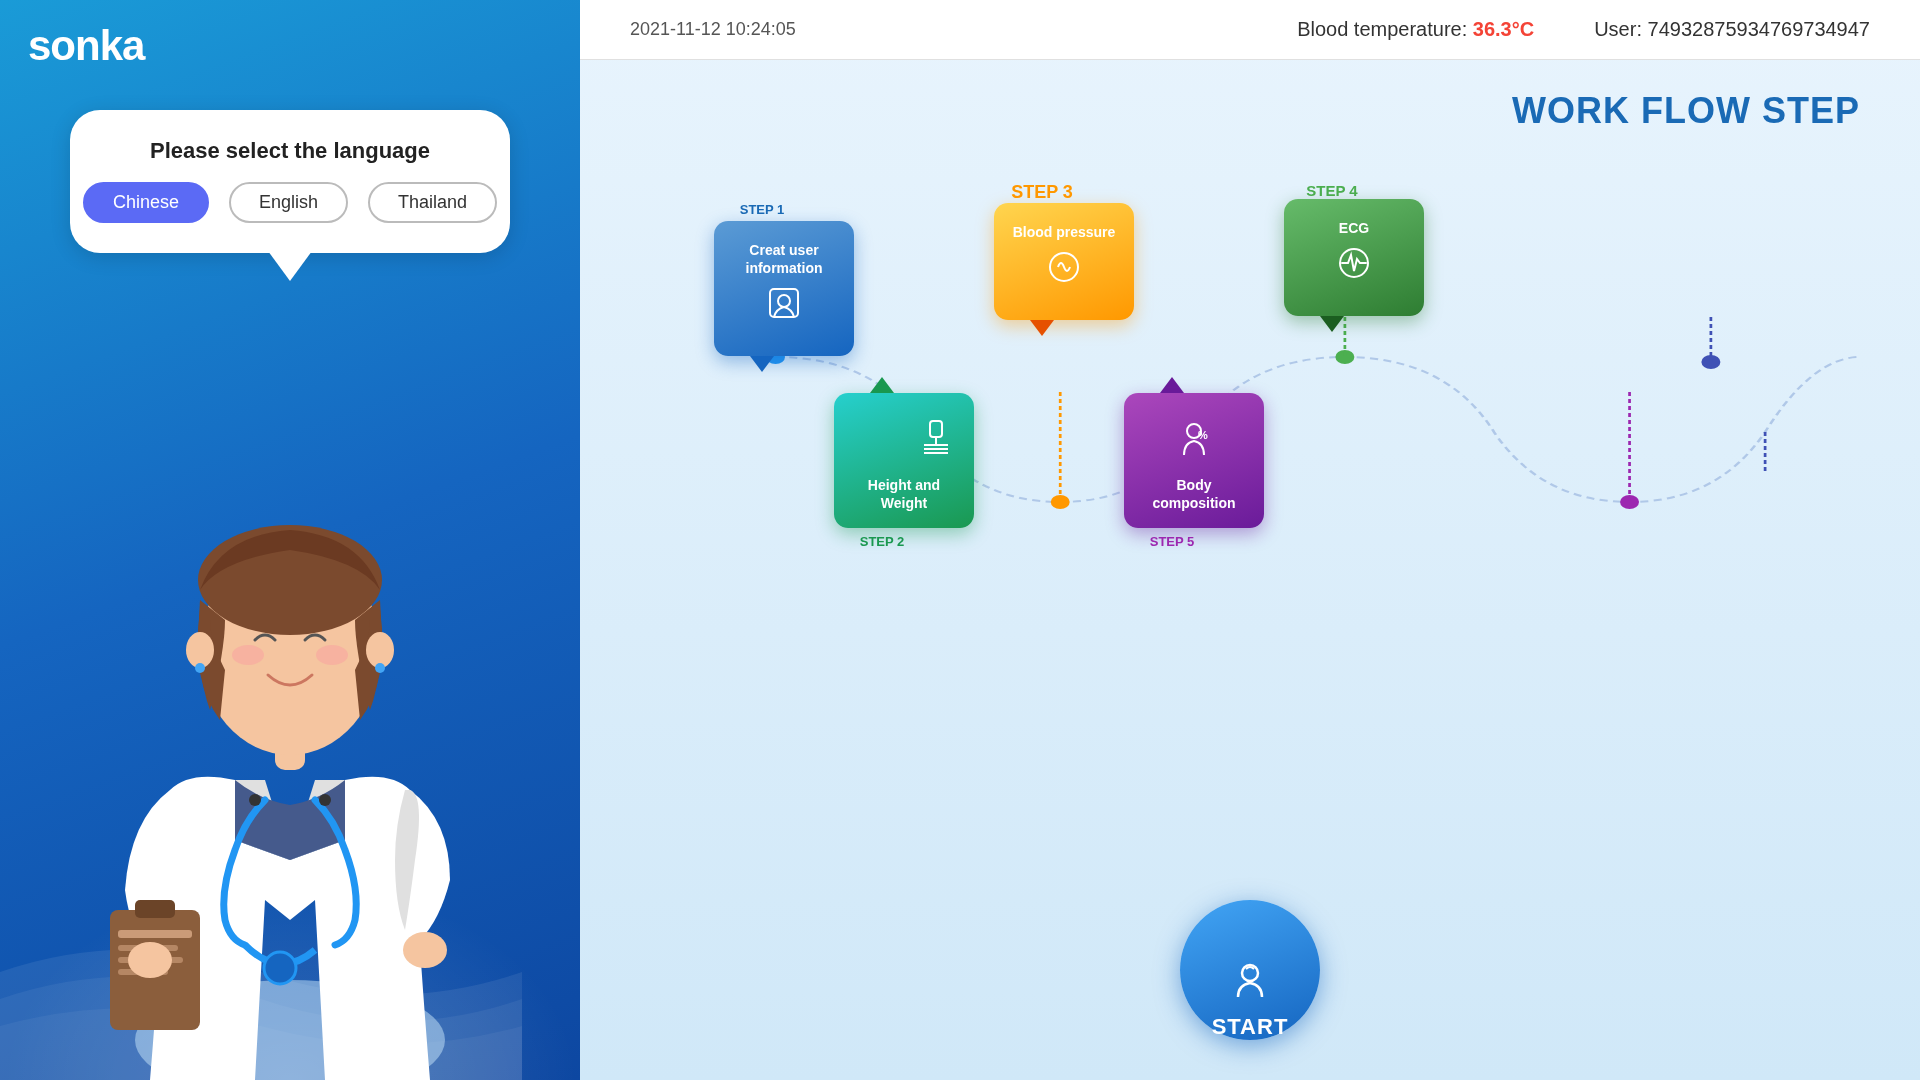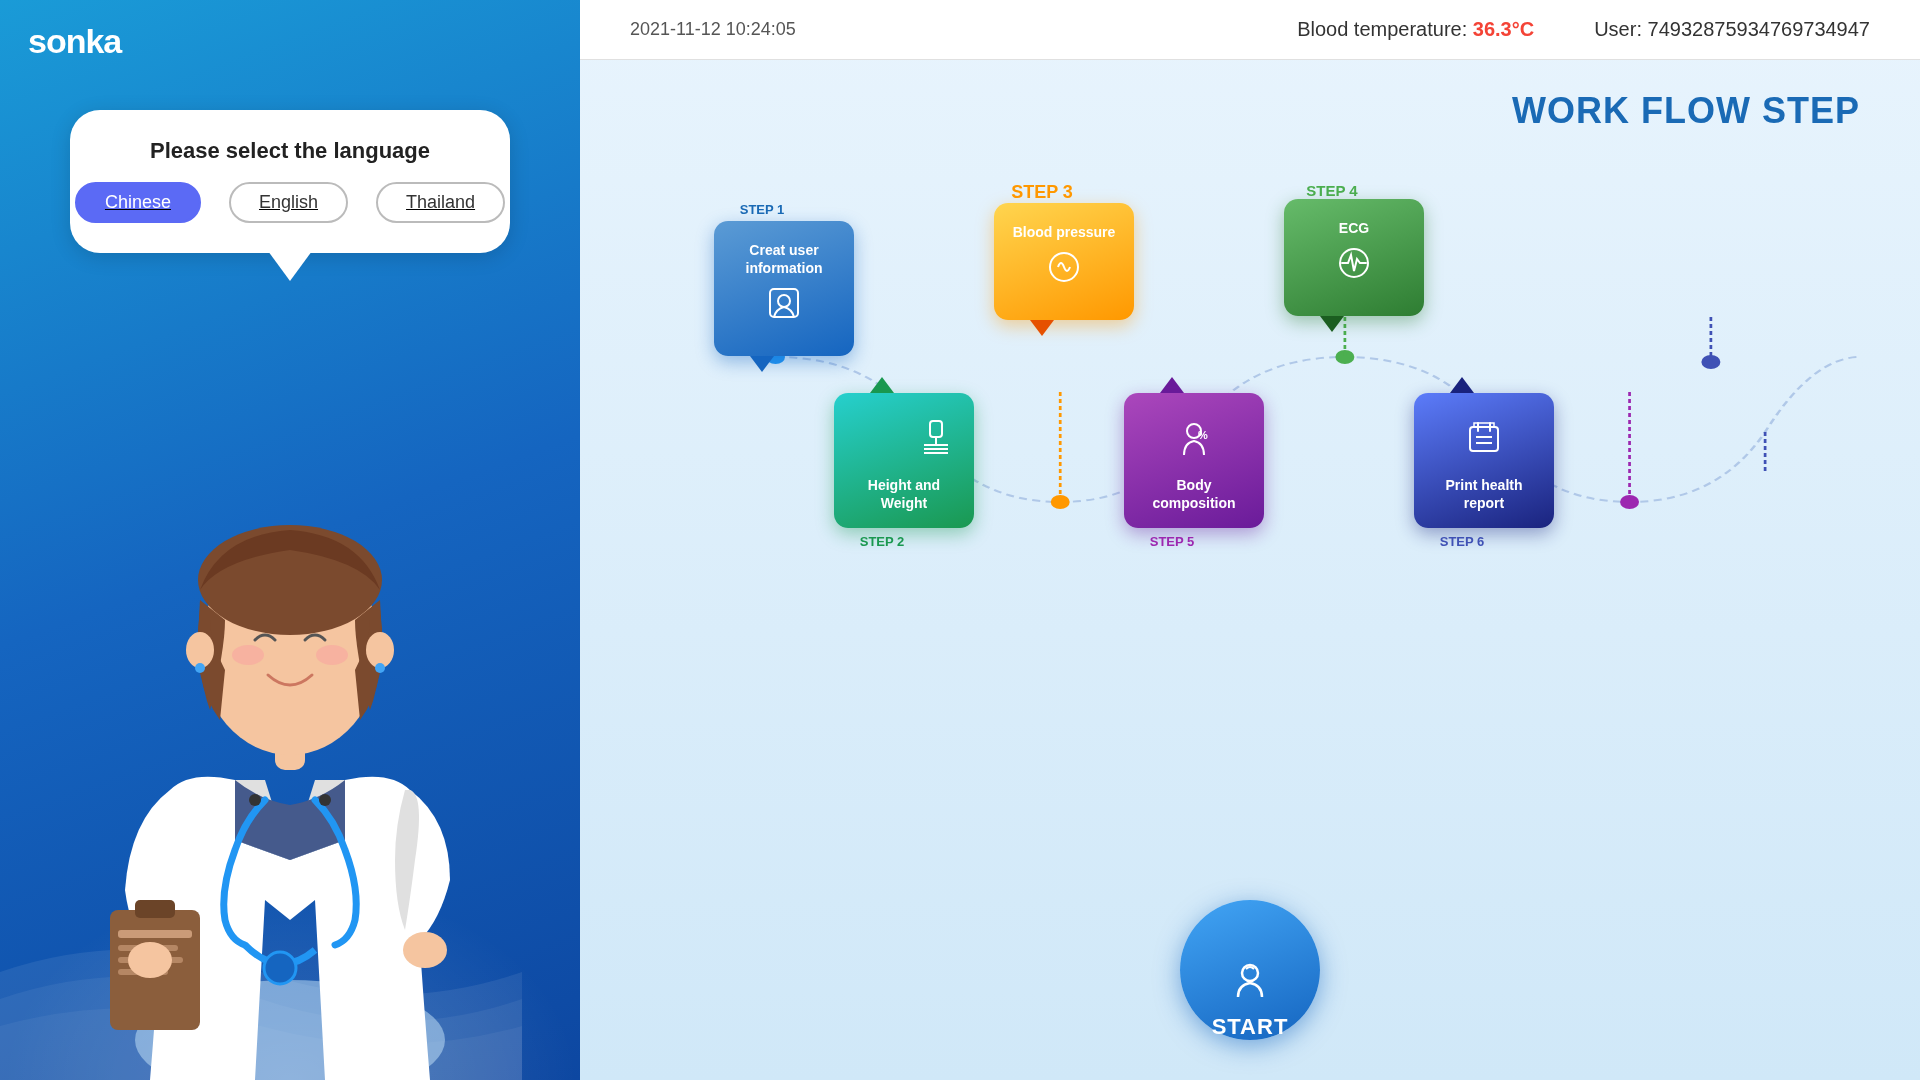--- a/index.html
+++ b/index.html
@@ -31,21 +31,21 @@
       position: absolute;
       bottom: 0; left: 0; right: 0;
       height: 180px;
     }
 
     
     .logo {
       position: absolute;
       top: 22px;
       left: 28px;
-      font-size: 34px;
+      font-size: 42px;
       font-weight: 900;
       color: white;
       letter-spacing: -1px;
     }
 
     
     .lang-bubble {
       position: absolute;
       top: 110px;
       left: 50%;
@@ -69,23 +69,22 @@
       border-top: 30px solid white;
     }
     .lang-title {
       font-size: 22px;
       font-weight: 600;
       color: #222;
       margin-bottom: 18px;
     }
     .lang-buttons {
       display: flex;
-      gap: 28px;
+      gap: 20px;
       justify-content: center;
-      text-decoration: underline;
     }
     .lang-btn {
       padding: 8px 28px;
       border-radius: 50px;
       font-size: 18px;
       font-weight: 500;
       cursor: pointer;
       border: 2px solid #bbb;
       background: white;
       color: #333;
@@ -503,38 +502,20 @@
               <circle cx="22" cy="14" r="7" stroke="white" stroke-width="2" fill="none"></circle>
               <path d="M12,38 Q12,26 22,24 Q32,26 32,38" stroke="white" stroke-width="2" fill="none"></path>
               <text x="26" y="22" fill="white" font-size="11" font-weight="bold">%</text>
             </svg>
           </div>
           <div class="step-name">Body composition</div>
         </div>
         <div class="step-label-purple" style="margin-top:6px;color:#9c27b0;font-weight:700;font-size:13px;">STEP 5</div>
       </div>
 
-      <div class="step-card" style="left:730px;top:215px;">
-        <div style="width:0;height:0;border-left:12px solid transparent;border-right:12px solid transparent;border-bottom:16px solid #1a237e;margin:0 auto;"></div>
-        <div class="step-card-inner" style="background:linear-gradient(160deg, #5c7cfa 0%, #1a237e 100%);box-shadow:0 6px 18px rgba(26,35,126,0.4);">
-          <div class="step-icon">
-            <svg width="44" height="44" viewBox="0 0 44 44" fill="none">
-              <rect x="8" y="10" width="28" height="24" rx="3" stroke="white" stroke-width="2" fill="none"></rect>
-              <line x1="14" y1="20" x2="30" y2="20" stroke="white" stroke-width="2"></line>
-              <line x1="14" y1="26" x2="30" y2="26" stroke="white" stroke-width="2"></line>
-              <path d="M16,6 L16,14" stroke="white" stroke-width="2" stroke-linecap="round"></path>
-              <path d="M28,6 L28,14" stroke="white" stroke-width="2" stroke-linecap="round"></path>
-
-              <path d="M12,10 L12,6 L32,6 L32,10" stroke="white" stroke-width="1.5" fill="none"></path>
-            </svg>
-          </div>
-          <div class="step-name">Print health report</div>
-        </div>
-        <div class="step-label-navy" style="margin-top:6px;color:#3f51b5;font-weight:700;font-size:13px;">STEP 6</div>
-      </div>
 
     </div>
 
     <div class="start-btn-wrap">
       <button class="start-btn">
         <div class="start-btn-icon">
           <svg width="44" height="44" viewBox="0 0 44 44" fill="none">
             <circle cx="22" cy="16" r="8" stroke="white" stroke-width="2.5" fill="none"></circle>
             <path d="M10,40 Q10,28 22,26 Q34,28 34,40" stroke="white" stroke-width="2.5" fill="none"></path>
             <path d="M18,12 Q22,8 26,12" stroke="white" stroke-width="2" fill="none"></path>

